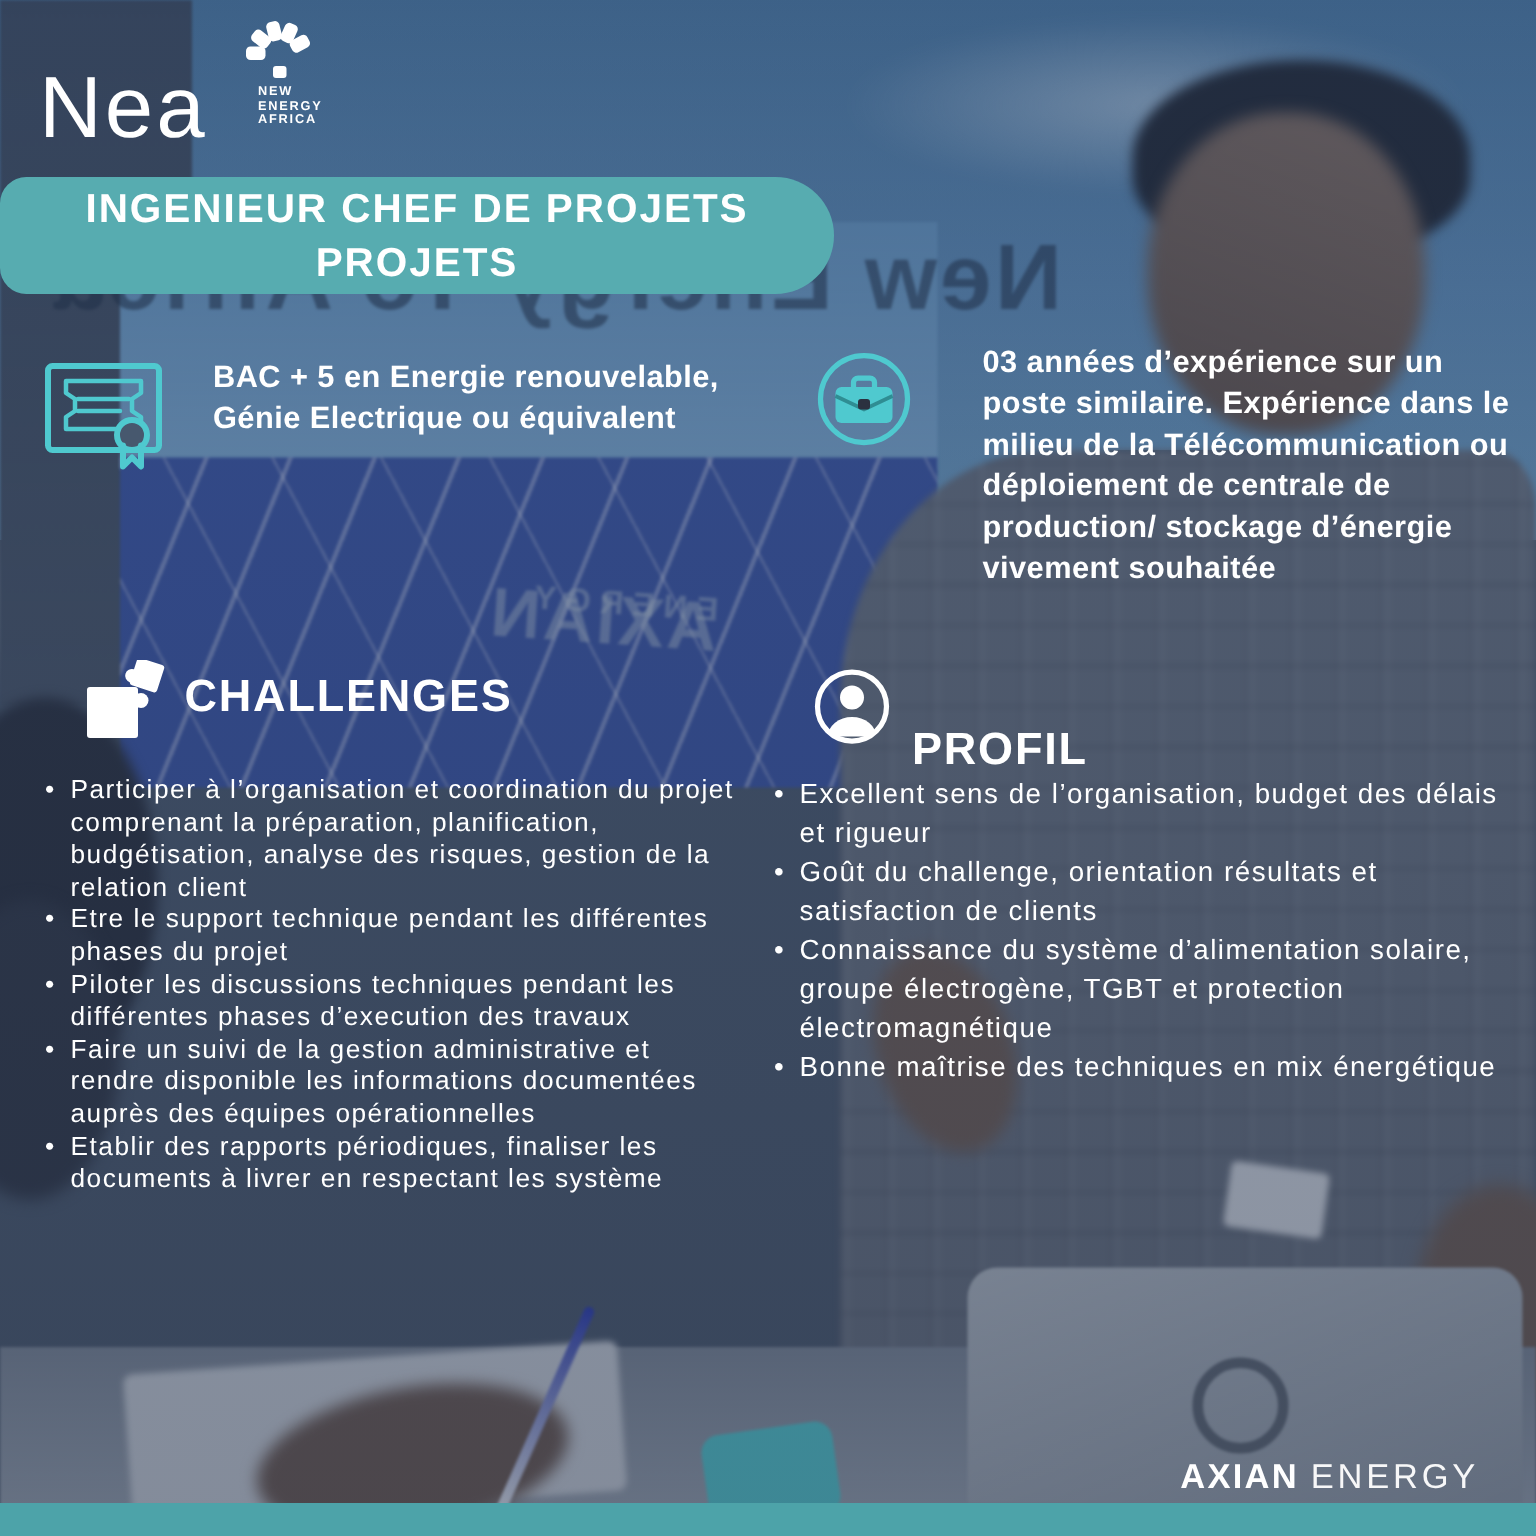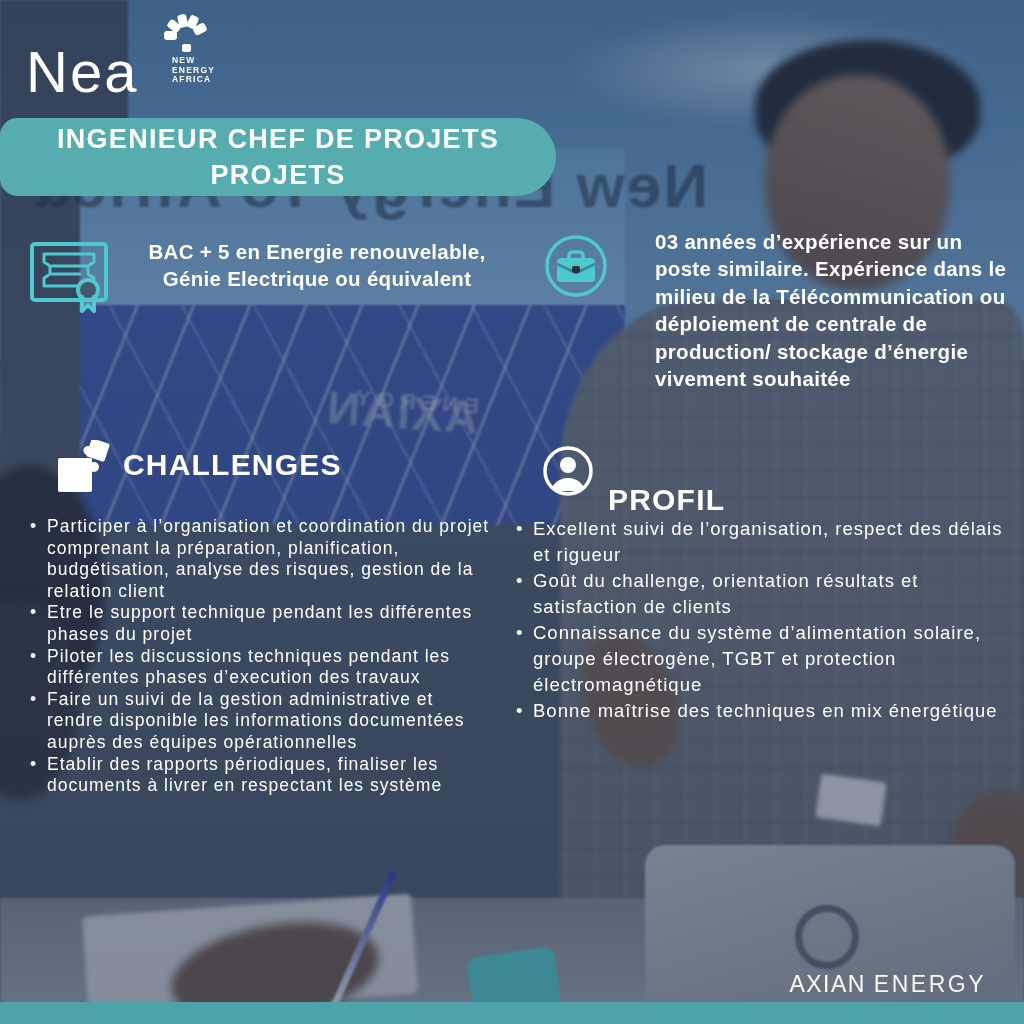--- a/index.html
+++ b/index.html
@@ -87,40 +87,40 @@
   .logo-tag{left:172px;top:56px;font-size:8.5px;font-weight:700;letter-spacing:1.2px;line-height:9.5px;}
   .logo-tag span{display:block;}
   
   .banner{left:0;top:118px;width:556px;height:78px;background:var(--banner-teal);
     border-radius:18px 40px 40px 18px;display:flex;flex-direction:column;
     align-items:center;justify-content:center;}
   .banner div{font-size:27px;font-weight:800;letter-spacing:1.3px;line-height:36px;text-align:center;}
   
   .req-icon-left{left:28px;top:234px;}
   .req-text-left{left:142px;top:238px;width:350px;font-size:20.5px;font-weight:700;
-    line-height:27px;letter-spacing:.3px;text-align:center;}
+    line-height:27px;letter-spacing:.3px;}
   .req-icon-right{left:543px;top:233px;}
   .req-text-right{left:655px;top:228px;width:356px;font-size:20.5px;font-weight:700;
     line-height:27.4px;letter-spacing:.3px;}
   
   .head-challenges-icon{left:55px;top:440px;}
   .head-challenges{left:123px;top:448px;font-size:30px;font-weight:800;letter-spacing:1.2px;}
   .head-profil-icon{left:541px;top:444px;}
   .head-profil{left:608px;top:450px;font-size:30px;font-weight:800;letter-spacing:1.2px;margin-top:33px;}
   
   ul.bullets{list-style:none;margin:0;padding:0;}
   ul.bullets li{position:relative;padding-left:19px;}
   ul.bullets li::before{content:"\2022";position:absolute;left:2px;top:0;}
   .bullets-left{left:28px;top:516px;width:466px;font-size:17.5px;font-weight:500;
     line-height:21.6px;letter-spacing:1px;}
   .bullets-right{left:514px;top:516px;width:500px;font-size:18.5px;font-weight:500;
     line-height:26px;letter-spacing:1px;}
   
   .footer-brand{right:38px;top:971px;font-size:23px;letter-spacing:1.5px;}
-  .footer-brand .bold{font-weight:400;}
+  .footer-brand .bold{font-weight:700;}
   .footer-brand .light{font-weight:400;letter-spacing:2.5px;opacity:.95;}
   .bottom-bar{left:0;bottom:0;width:1024px;height:22px;background:var(--bottom-bar-teal);}
 </style>
 </head>
 <body>
 
 <div class="poster">
 
   <div class="bg">
     <div class="bg-sky"></div>
@@ -249,21 +249,21 @@
         <li>Piloter les discussions techniques pendant les différentes phases d’execution des travaux</li>
 
         <li>Faire un suivi de la gestion administrative et rendre disponible les informations documentées auprès des équipes opérationnelles</li>
 
         <li>Etablir des rapports périodiques, finaliser les documents à livrer en respectant les système</li>
       </ul>
 
     <ul class="abs bullets bullets-right">
 
 
-        <li>Excellent suivi de l’organisation, respect des délais et rigueur</li>
+        <li>Excellent sens de l’organisation, budget des délais et rigueur</li>
 
         <li>Goût du challenge, orientation résultats et satisfaction de clients</li>
 
         <li>Connaissance du système d’alimentation solaire, groupe électrogène, TGBT et protection électromagnétique</li>
 
         <li>Bonne maîtrise des techniques en mix énergétique</li>
       </ul>
 
     <div class="abs footer-brand">
       <span class="bold">AXIAN</span>

